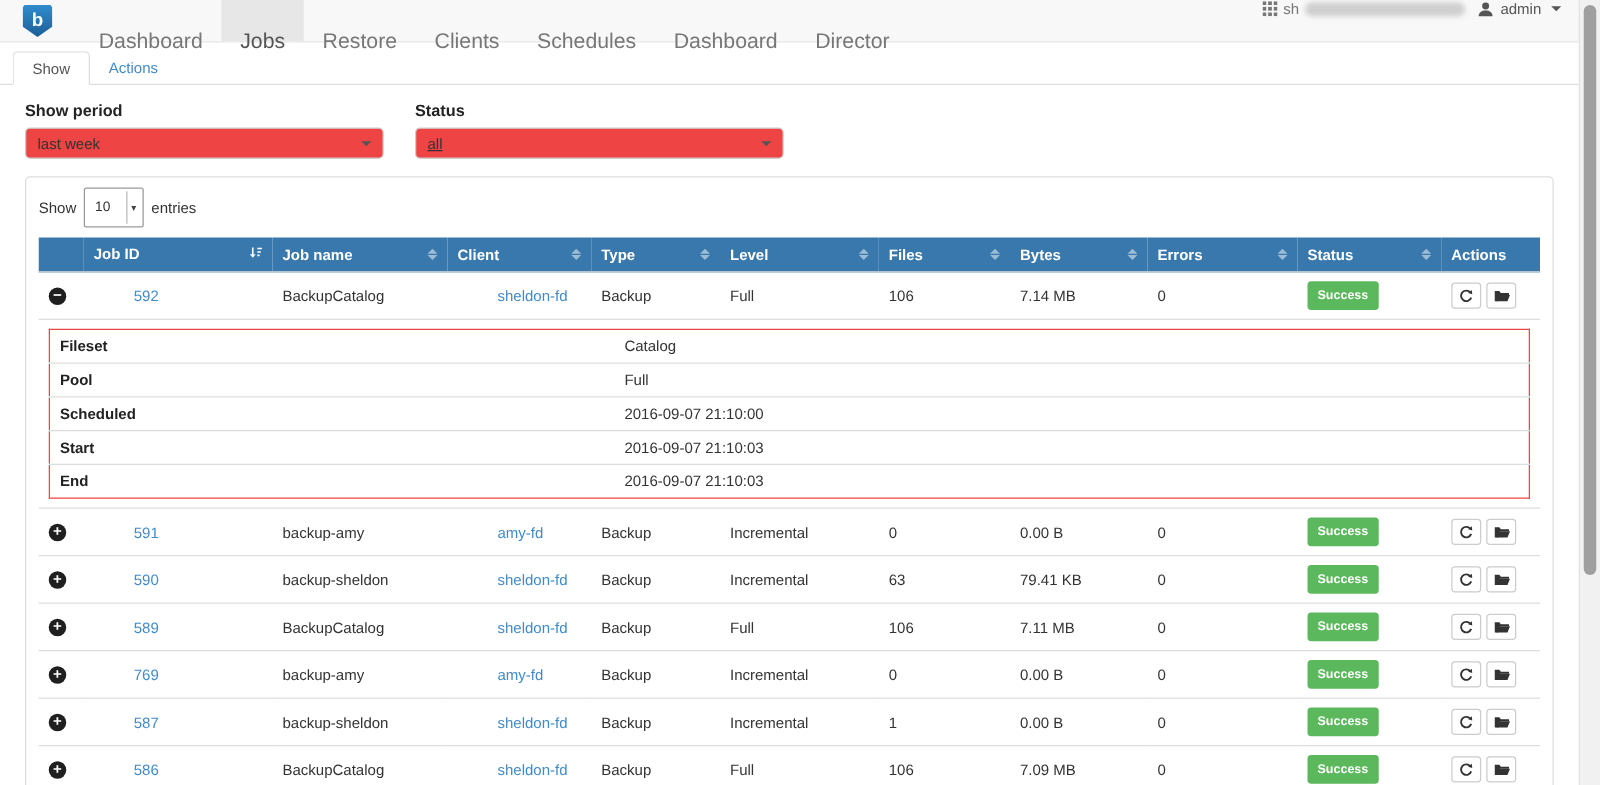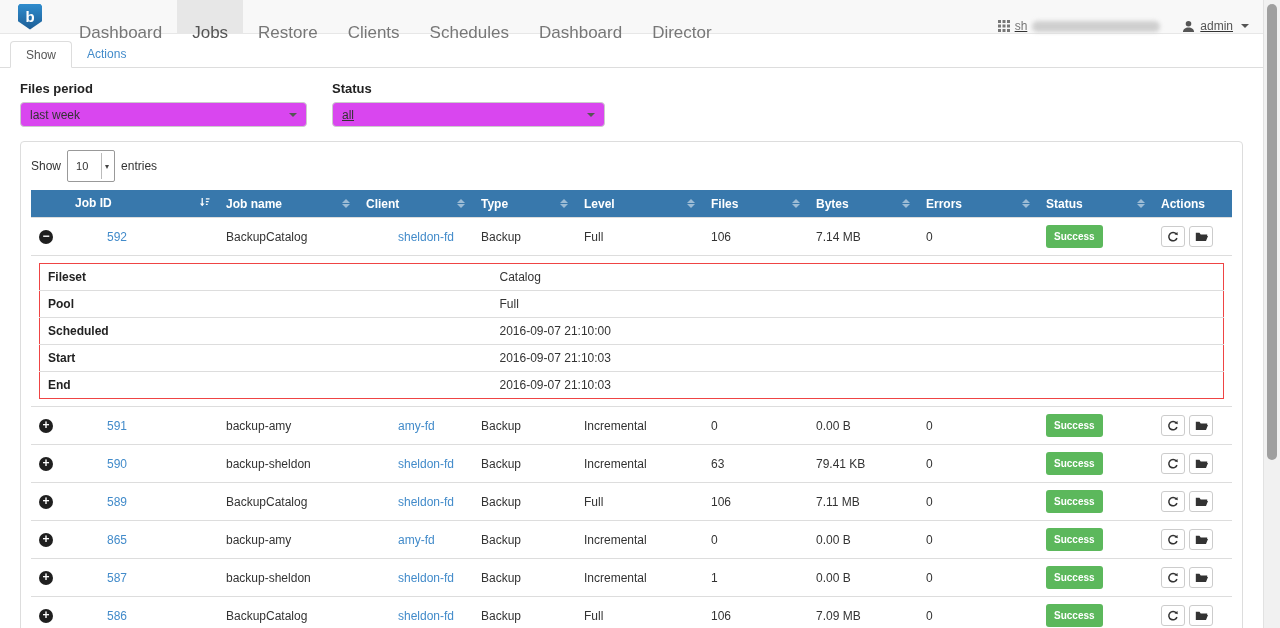--- a/index.html
+++ b/index.html
@@ -20,47 +20,47 @@
     display:flex; align-items:stretch; padding-left:18px; }
   .brand { display:flex; align-items:center; margin-right:22px; }
   .brand-shield { width:24px; height:26px;
     background:linear-gradient(180deg,#2f8ccd 0%,#1d5d95 100%);
     clip-path:polygon(8% 0,92% 0,100% 10%,100% 68%,50% 100%,0 68%,0 10%);
     display:flex; align-items:center; justify-content:center;
     color:#fff; font-weight:bold; font-size:15px; }
   .nav-items { display:flex; }
   .nav-item { line-height:34px; padding:16px 15px; font-size:17px; color:#777; cursor:pointer; }
   .nav-item.active { background:#e7e7e7; color:#555; }
-  .nav-right { margin-left:auto; display:flex; align-items:flex-end; gap:22px; padding-right:14px;text-decoration:underline; }
+  .nav-right { margin-left:auto; display:flex; align-items:flex-start; gap:10px; padding-right:14px; }
   .host-block { display:flex; align-items:center; gap:5px; font-size:12px; color:#777; }
   .host-redacted { display:inline-block; width:128px; height:11px; background:#cfcfcf;
     border-radius:6px; filter:blur(2px); }
   .user-block { display:flex; align-items:center; gap:5px; font-size:12px; color:#555; cursor:pointer; }
   .caret-down { width:0; height:0; border-left:4px solid transparent;
     border-right:4px solid transparent; border-top:4px solid #555; margin-left:3px; }
 
   
   .tabs-row { margin-top:6px; padding-left:10px; border-bottom:1px solid #ddd;
     display:flex; height:28px; }
   .tab { font-size:12px; padding:6px 15px; border-radius:4px 4px 0 0; position:relative; top:1px; }
   .tab.active { background:#fff; border:1px solid #ddd; border-bottom:1px solid #fff; color:#555; }
   .tab.link { color:#428bca; cursor:pointer; }
 
   
   .filters { display:flex; gap:25px; margin:13px 20px 0 20px; }
   .filter-group { display:flex; flex-direction:column; }
   .filter-label { font-size:13px; font-weight:bold; color:#222; margin-bottom:6px; }
   .fake-select { position:relative; border:1px solid #ccc; border-radius:4px; height:25px;
     display:flex; align-items:center; padding:0 24px 0 9px; font-size:12px; color:#333;
-    background:#d946ef; cursor:pointer; }
+    background:#ef4444; cursor:pointer; }
   .fake-select .sel-caret { position:absolute; right:9px; top:10px; width:0; height:0;
     border-left:4px solid transparent; border-right:4px solid transparent;
     border-top:4px solid #555; }
   .w-timeperiod { width:287px; }
-  .w-status { width:273px;text-decoration:underline; }
+  .w-status { width:295px;text-decoration:underline; }
 
   
   .panel { margin:14px 20px 0 20px; border:1px solid #ddd; border-radius:4px; }
   .panel-heading { background:#f7f7f7; border-bottom:1px solid #ddd; padding:7px 13px;
     font-size:13px; color:#333; border-radius:4px 4px 0 0; }
   .panel-body { padding:8px 10px 10px 10px; }
 
   .controls { display:flex; align-items:center; justify-content:space-between;
     margin-bottom:8px; font-size:12px; color:#333; }
   .controls-left { display:flex; align-items:center; gap:6px; }
@@ -163,21 +163,21 @@
       </div>
     </div>
 
     <div class="tabs-row">
       <div class="tab active">Show</div>
       <div class="tab link">Actions</div>
     </div>
 
     <div class="filters">
       <div class="filter-group">
-        <div class="filter-label">Files period</div>
+        <div class="filter-label">Show period</div>
         <div class="fake-select w-timeperiod">
           <span>last week</span>
           <span class="sel-caret"></span>
         </div>
       </div>
       <div class="filter-group">
         <div class="filter-label">Status</div>
         <div class="fake-select w-status">
           <span>all</span>
           <span class="sel-caret"></span>
@@ -438,21 +438,21 @@
                         <path d="M1 2h4.5L7 4h8v2H6L4.5 12H1z" fill="#333"></path>
                         <path d="M5 6h11l-2.5 6H2.8z" fill="#333"></path>
                       </svg>
                     </span>
                   </div>
                 </td>
               </tr>
 
               <tr>
                 <td><span class="exp plus"></span></td>
-                <td><a class="lnk">865</a></td>
+                <td><a class="lnk">769</a></td>
                 <td>backup-amy</td>
                 <td><a class="lnk">amy-fd</a></td>
                 <td>Backup</td>
                 <td>Incremental</td>
                 <td>0</td>
                 <td>0.00 B</td>
                 <td>0</td>
                 <td><span class="badge-success">Success</span></td>
                 <td>
                   <div class="act-btns">

